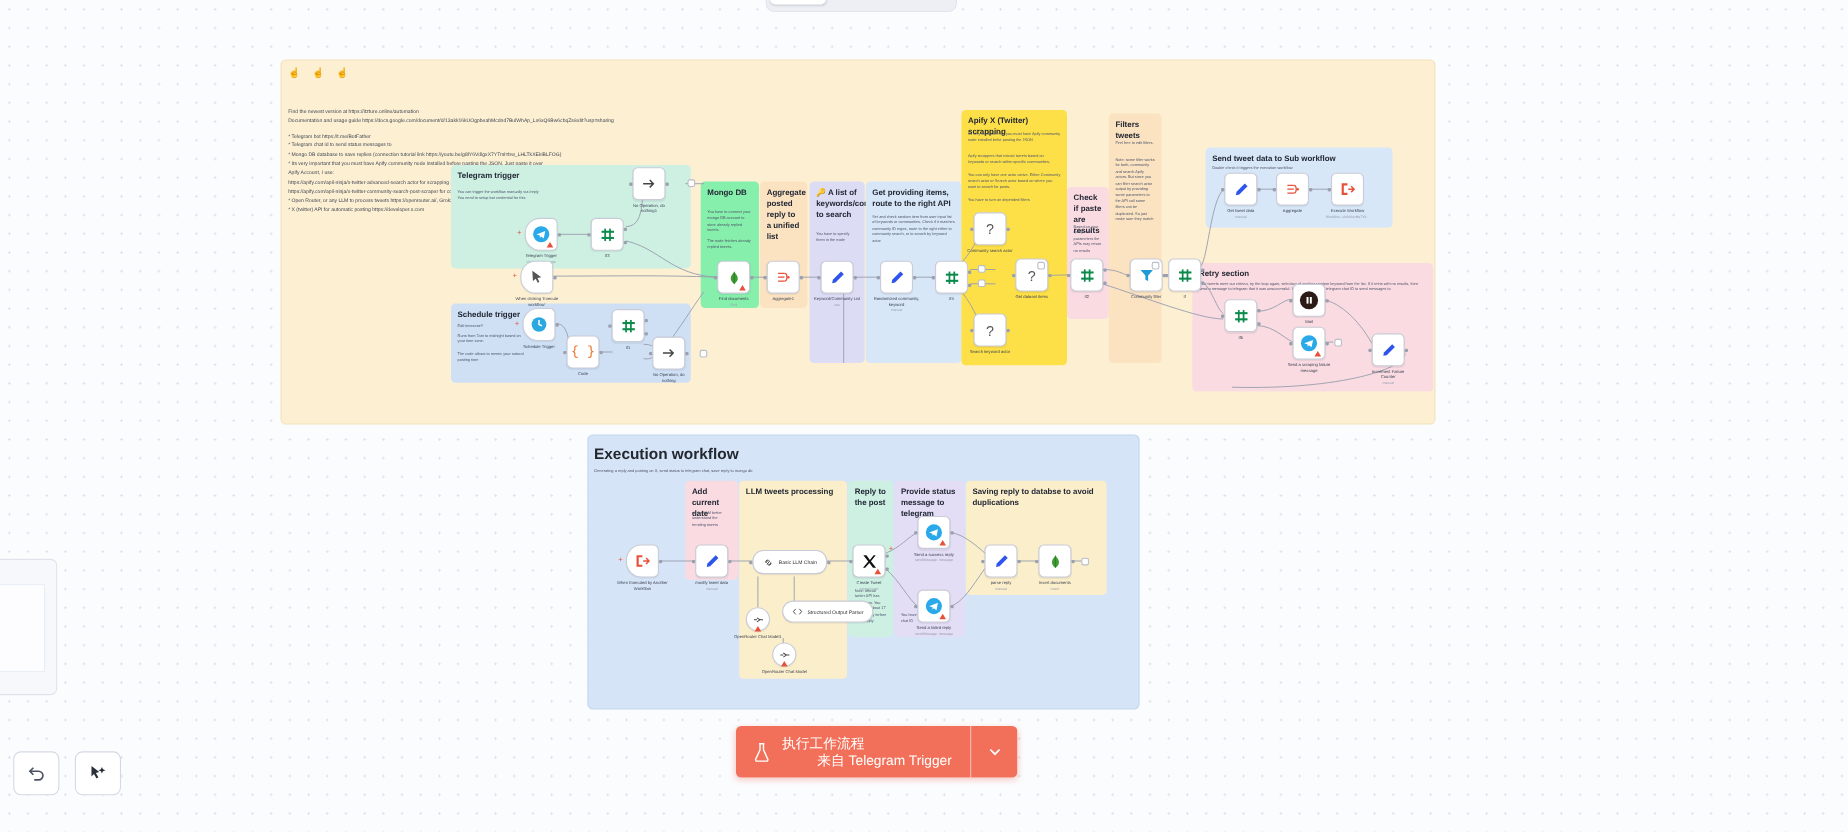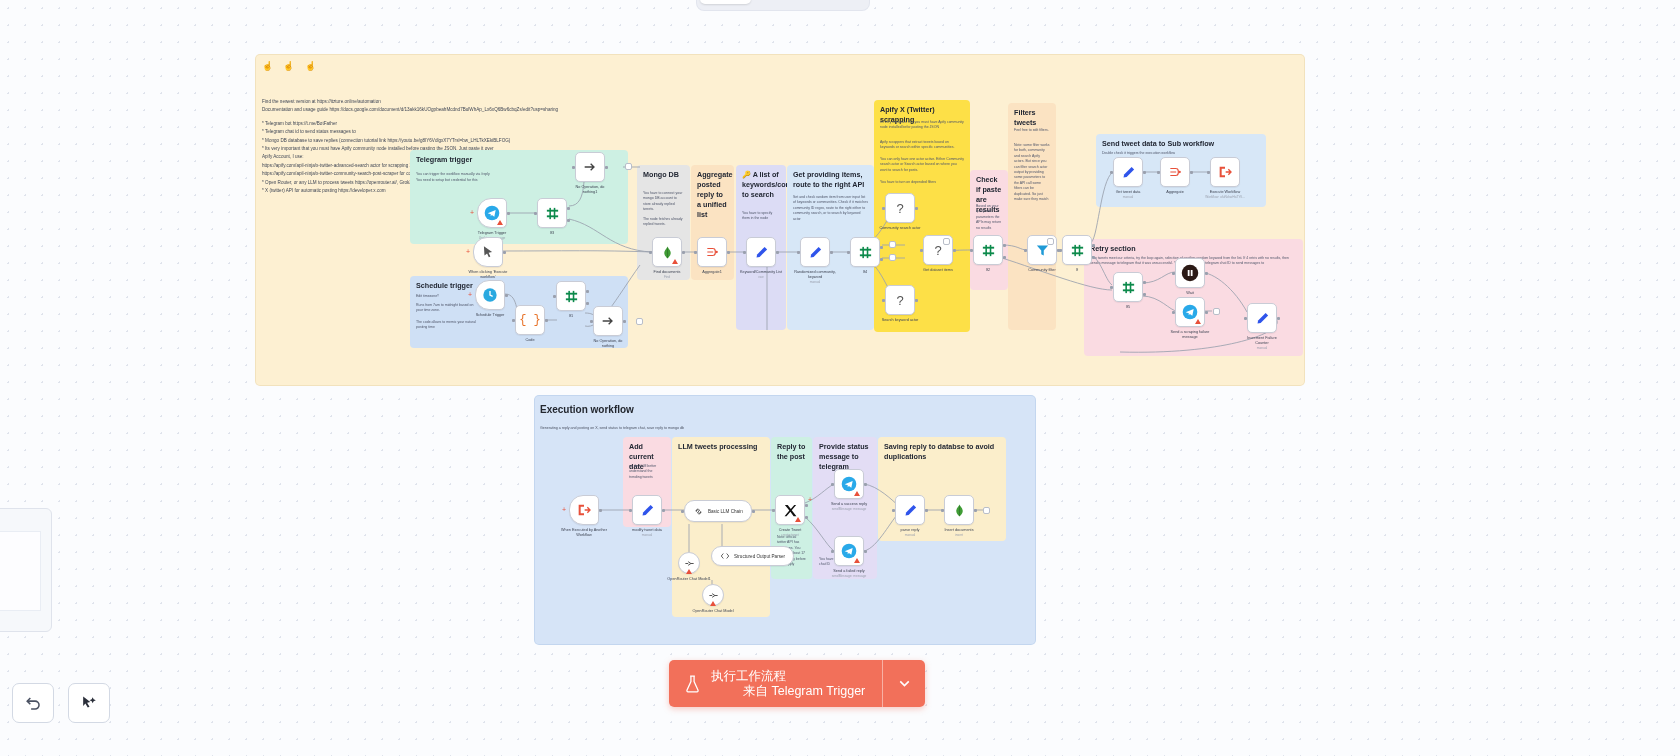--- a/index.html
+++ b/index.html
@@ -43,21 +43,21 @@
 
   .note-emojis{ position:absolute; left:262px; top:61px; font-size:9px; letter-spacing:4px; color:#c08a3e;}
   .note-title{
     position:absolute; left:262px; top:76px; font-size:11.5px; font-weight:700;
     color:#23272f; letter-spacing:-0.1px;
   }
   .note-lines{ position:absolute; left:262px; top:98px; width:470px; }
   .note-lines div{ font-size:4.6px; line-height:8.4px; color:#3f4655; white-space:nowrap;}
   .lnk{ color:#d9534f; }
 
-  .exec-title{ position:absolute; left:540px; top:404px; font-size:10px; font-weight:700; color:#23272f;}
+  .exec-title{ position:absolute; left:540px; top:404px; font-size:14px; font-weight:700; color:#23272f;}
   .exec-sub{ position:absolute; left:540px; top:426px; font-size:3.6px; color:#4a5162; }
 
   
   .grp{ position:absolute; border-radius:4px; }
   .grp .gt{ position:absolute; left:6px; top:5px; font-size:7.2px; font-weight:700; color:#222733; line-height:10px; width:calc(100% - 12px);}
   .grp .gp{ position:absolute; left:6px; font-size:3.5px; line-height:5.4px; color:#4e5569; width:calc(100% - 12px);}
 
   
   .node{
     position:absolute; width:30px; height:30px; background:#fff;
@@ -142,21 +142,21 @@
     <div class="gp" style="top:28px">You need to setup bot credential for this</div>
   </div>
 
   <div class="grp" style="left:410px;top:276px;width:218px;height:72px;background:#cfe0f5;">
     <div class="gt">Schedule trigger</div>
     <div class="gp" style="top:18px">Edit timezone!!</div>
     <div class="gp" style="top:27px;width:60px">Runs from 7am to midnight based on your time zone.</div>
     <div class="gp" style="top:44px;width:60px">The code allows to memic your natural posting time</div>
   </div>
 
-  <div class="grp" style="left:637px;top:165px;width:53px;height:115px;background:#e5e5e5;">
+  <div class="grp" style="left:637px;top:165px;width:53px;height:115px;background:#86efac;">
     <div class="gt">Mongo DB</div>
     <div class="gp" style="top:26px">You have to connect your mongo DB account to store already replied tweets.</div>
     <div class="gp" style="top:52px">The node fetches already replied tweets.</div>
   </div>
 
   <div class="grp" style="left:691px;top:165px;width:43px;height:115px;background:#fbe3c2;">
     <div class="gt">Aggregate posted reply to a unified list</div>
   </div>
 
   <div class="grp" style="left:736px;top:165px;width:50px;height:165px;background:#dcdcf5;">

